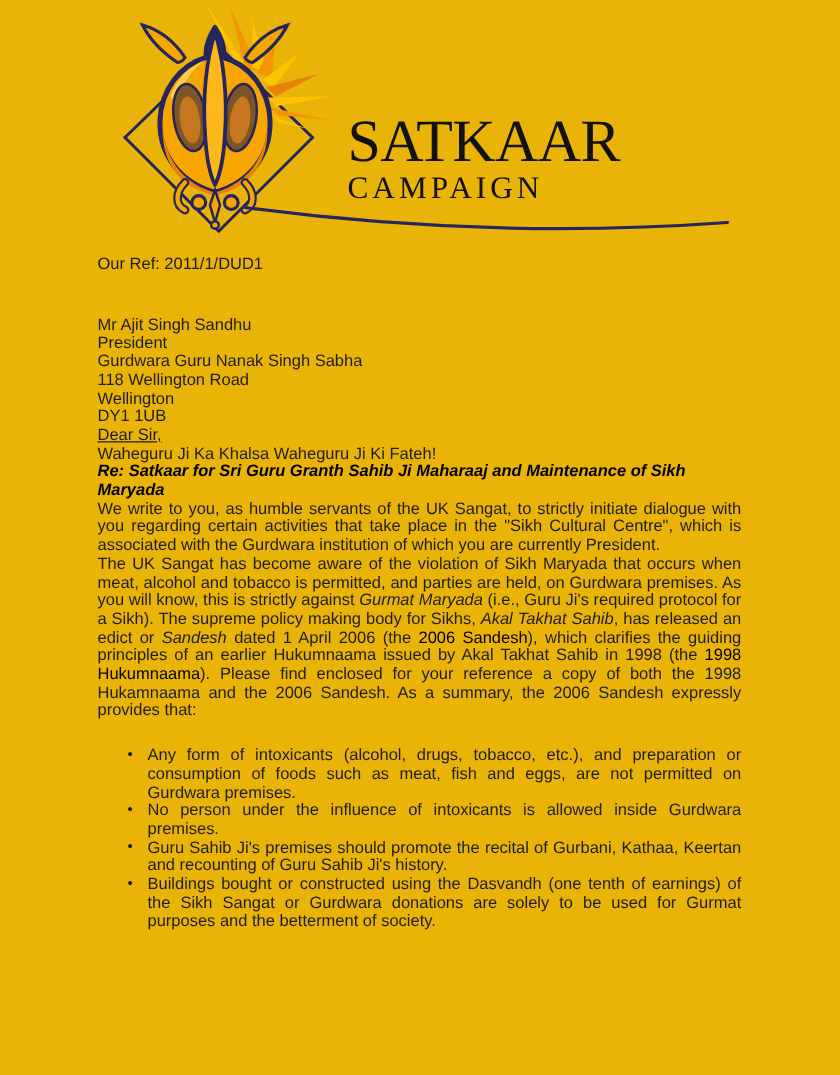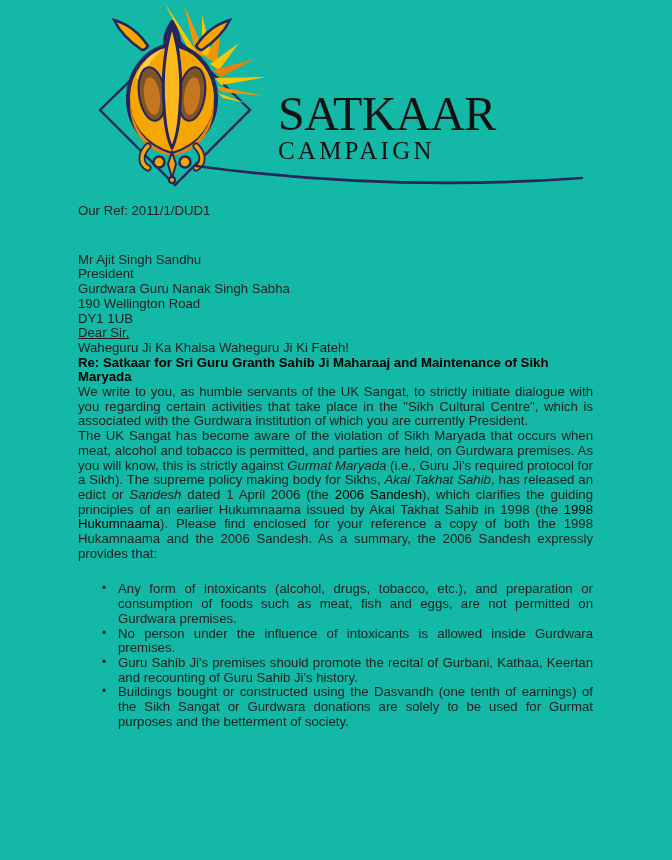--- a/index.html
+++ b/index.html
@@ -1,17 +1,17 @@
 <!DOCTYPE html>
 <html><head>
 <meta charset="utf-8">
 <style>
   html,body{margin:0;padding:0;background:#ffffff;}
   .page{
-    position:relative;width:672px;height:860px;background:#14b8a6;overflow:hidden;
+    position:relative;width:672px;height:860px;background:#eab308;overflow:hidden;
     font-family:"Liberation Sans", sans-serif;color:#1e1e1e;
   }
   
   .logo-svg{position:absolute;left:80px;top:2px;}
   .swoosh-svg{position:absolute;left:190px;top:156px;}
   .wordmark{position:absolute;left:278px;top:90px;color:#121212;}
   .org-name{
     font-family:"Liberation Serif", serif;font-size:48px;line-height:48px;
     letter-spacing:-0.5px;font-weight:400;white-space:nowrap;
   }
@@ -22,21 +22,21 @@
   
   .body-block{
     position:absolute;left:78px;top:204px;width:515px;
     font-size:13.2px;line-height:14.7px;
   }
   .body-block p{margin:0;}
   .recipient{margin-top:34px;}
   .date-line{margin-top:0;text-align:right;}
   .salutation{margin-top:2px;text-decoration:underline;}
   .greeting{margin-top:14px;}
-  .subject{margin-top:14px;font-weight:bold;color:#000;}
+  .subject{margin-top:14px;font-weight:bold;color:#000;font-style:italic;}
   .p1{margin-top:14px;}
   .p2{margin-top:15px;}
   .j{text-align:justify;}
   .it{font-style:italic;}
   .bd{font-weight:normal;color:#000;}
   ul.points{margin:21px 0 0 0;padding:0 0 0 24px;list-style:none;}
   ul.points li{position:relative;padding-left:16px;text-align:justify;}
   .blt{position:absolute;left:0;top:-1px;font-size:12px;}
 </style>
 </head>
@@ -110,21 +110,22 @@
   </header>
 
   <main class="body-block">
 
     <p>Our Ref: 2011/1/DUD1</p>
 
     <div class="recipient">
       <div>Mr Ajit Singh Sandhu</div>
       <div>President</div>
       <div>Gurdwara Guru Nanak Singh Sabha</div>
-      <div>190 Wellington Road</div>
+      <div>118 Wellington Road</div>
+      <div>Wellington</div>
       <div>DY1 1UB</div>
     </div>
 
 
     <p class="salutation">Dear Sir,</p>
 
     <p class="greeting">Waheguru Ji Ka Khalsa Waheguru Ji Ki Fateh!</p>
 
     <p class="subject">Re: Satkaar for Sri Guru Granth Sahib Ji Maharaaj and Maintenance of Sikh Maryada</p>
 

